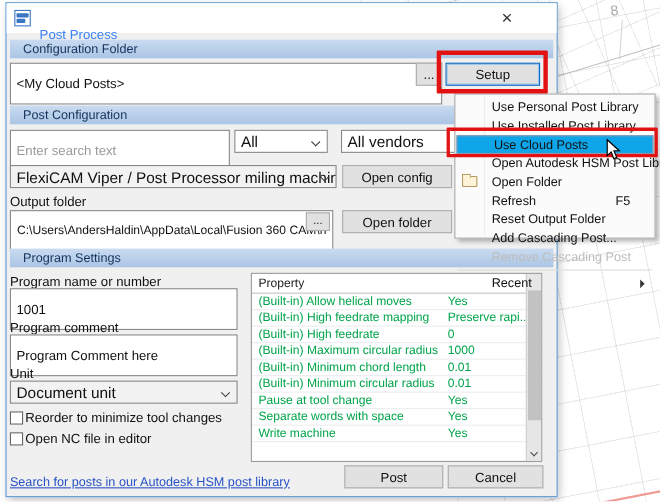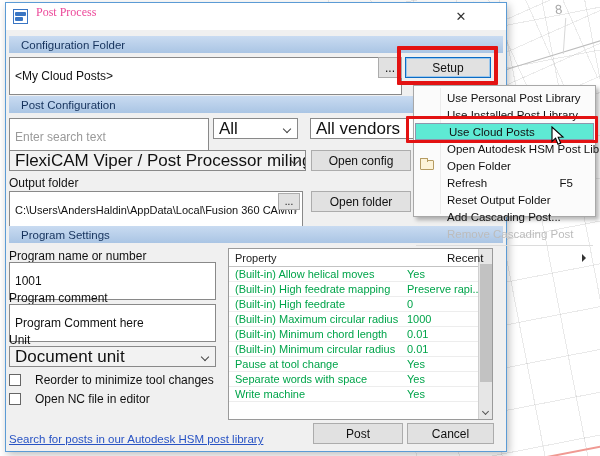--- a/index.html
+++ b/index.html
@@ -30,43 +30,43 @@
   
   .dialog{position:absolute;left:5px;top:2px;width:502px;height:450px;
     background:#f0f0f0;border:1px solid #5b9bd5;
     box-shadow:2px 3px 8px rgba(0,0,0,.25);z-index:5;font-size:12px;color:#111;}
   .titlebar{position:absolute;left:0;top:0;right:0;height:27px;background:#ffffff;}
   .app-icon{position:absolute;left:7px;top:6px;width:15px;height:15px;
     border:1px solid #3a76c4;background:#fff;display:flex;flex-direction:column;
     justify-content:center;gap:1px;padding:1px;}
   .app-icon i{display:block;height:4px;background:#3a76c4;border-radius:1px;}
   .app-icon i:last-child{width:70%;}
-  .title-text{position:absolute;left:30px;top:2px;font-size:12px;color:#ec4899;font-family:Liberation Serif, serif;}
+  .title-text{position:absolute;left:30px;top:21px;font-size:12px;color:#3b82f6;}
   .close-btn{position:absolute;right:30px;top:3px;width:30px;height:21px;
     display:flex;align-items:center;justify-content:center;font-size:13px;color:#333;cursor:pointer;}
 
   .hdr{position:absolute;left:3px;width:494px;height:17px;
     background:linear-gradient(180deg,#c9dbf1,#aac5e4);color:#15325c;
     font-size:11.5px;display:flex;align-items:center;padding-left:12px;}
 
   .tbox{position:absolute;background:#fff;border:1px solid #898989;height:38px;
     font-size:12px;padding:0 5px;font-family:"Liberation Sans",sans-serif;color:#111;}
   .tbox::placeholder{color:#9a9a9a;}
   .btn{position:absolute;height:21px;background:#e1e1e1;border:1px solid #acacac;
     display:flex;align-items:center;justify-content:center;font-size:12px;color:#111;cursor:pointer;}
   .btn-default{border:1px solid #0c6cc4;box-shadow:inset 0 0 0 1px #9cc7ec;}
   .dots-btn{width:24px;}
   .combo{position:absolute;height:21px;background:#fff;border:1px solid #898989;
-    display:flex;align-items:center;padding:0 20px 0 5px;font-size:17px;color:#111;
+    display:flex;align-items:center;padding:0 20px 0 5px;font-size:14px;color:#111;
     white-space:nowrap;overflow:hidden;cursor:pointer;}
   .combo.gray{background:#f2f2f2;}
   .chev{position:absolute;right:7px;top:7px;width:6px;height:6px;
     border-right:1.4px solid #444;border-bottom:1.4px solid #444;transform:rotate(45deg);}
   .lbl{position:absolute;font-size:12px;color:#111;}
-  .cb-row{position:absolute;display:flex;align-items:center;gap:14px;cursor:pointer;}
+  .cb-row{position:absolute;display:flex;align-items:center;gap:2px;cursor:pointer;}
   .cbox{width:12px;height:12px;background:#fff;border:1px solid #666;}
 
   
   .ptable{position:absolute;left:222px;top:245px;width:265px;height:172px;
     background:#fff;border:1px solid #9a9a9a;font-size:11px;overflow:hidden;}
   .pt-head{height:18px;border-bottom:1px solid #c3c3c3;display:flex;align-items:center;
     padding-left:6px;color:#222;}
   .pt-row{height:15px;display:flex;align-items:center;border-bottom:1px solid #ededed;
     color:#00a44a;}
   .pt-prop{width:172px;padding-left:6px;white-space:nowrap;overflow:hidden;}
@@ -80,21 +80,21 @@
   .footer-link{position:absolute;left:3px;top:430px;font-size:11.5px;color:#2853c4;
     text-decoration:underline;cursor:pointer;}
 
   
   .menu{position:absolute;left:413px;top:85px;width:183px;height:132px;background:#fbfbfb;
     border:1px solid #a8a8a8;box-shadow:3px 3px 4px rgba(0,0,0,.28);z-index:20;
     padding-top:3px;font-size:11.5px;color:#111;}
   .menu-gutter{position:absolute;left:26px;top:2px;bottom:2px;width:1px;background:#ececec;}
   .mi{position:relative;height:17px;display:flex;align-items:center;padding-left:33px;
     cursor:pointer;white-space:nowrap;}
-  .mi.hl{background:#5eead4;border:1px solid #8f96ad;margin:0 1px;}
+  .mi.hl{background:#0ea5e9;border:1px solid #8f96ad;margin:0 1px;}
   .mi.disabled{color:#bcbcbc;cursor:default;}
   .mi .shortcut{position:absolute;right:22px;}
   .mi .subarrow{position:absolute;right:9px;width:0;height:0;
     border-left:4px solid #333;border-top:4px solid transparent;border-bottom:4px solid transparent;}
   .msep{height:1px;background:#dcdcdc;margin:3px 2px;}
   .folder-icon{position:absolute;left:6px;top:3px;width:14px;height:10px;
     background:#fdf3d8;border:1px solid #b59b62;border-radius:1px;}
   .folder-icon::before{content:"";position:absolute;left:-1px;top:-3px;width:6px;height:3px;
     background:#fdf3d8;border:1px solid #b59b62;border-bottom:none;border-radius:1px 1px 0 0;}
 

